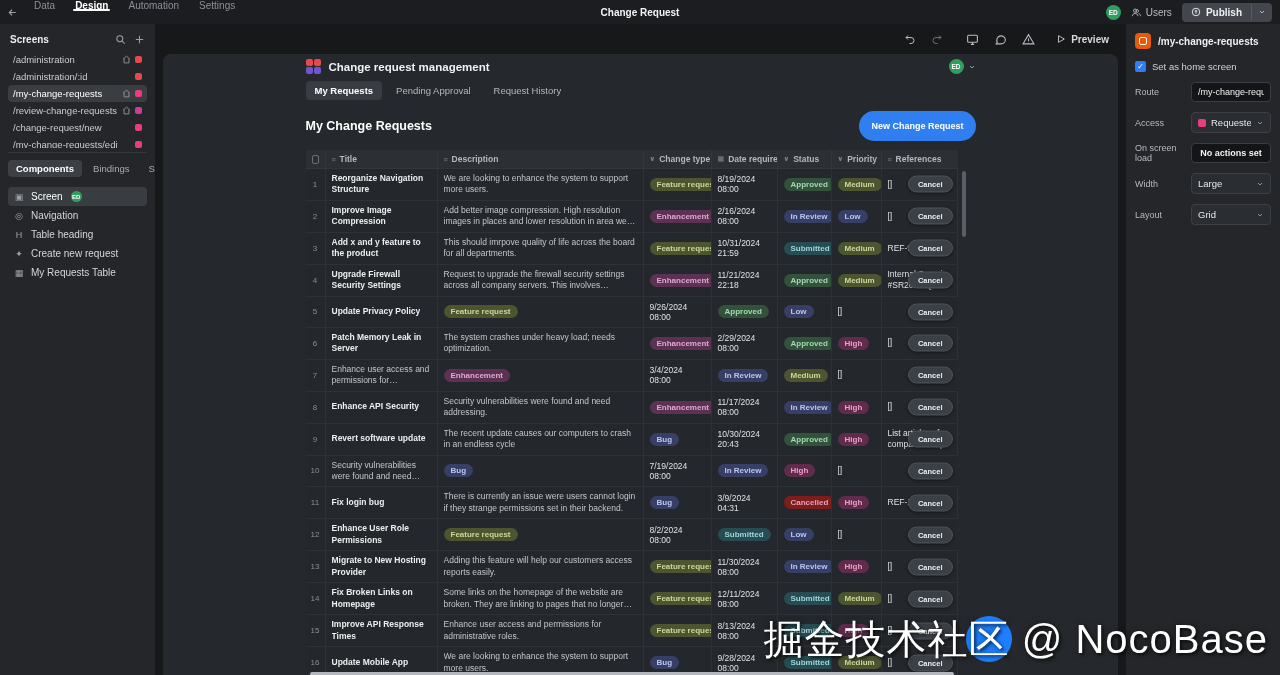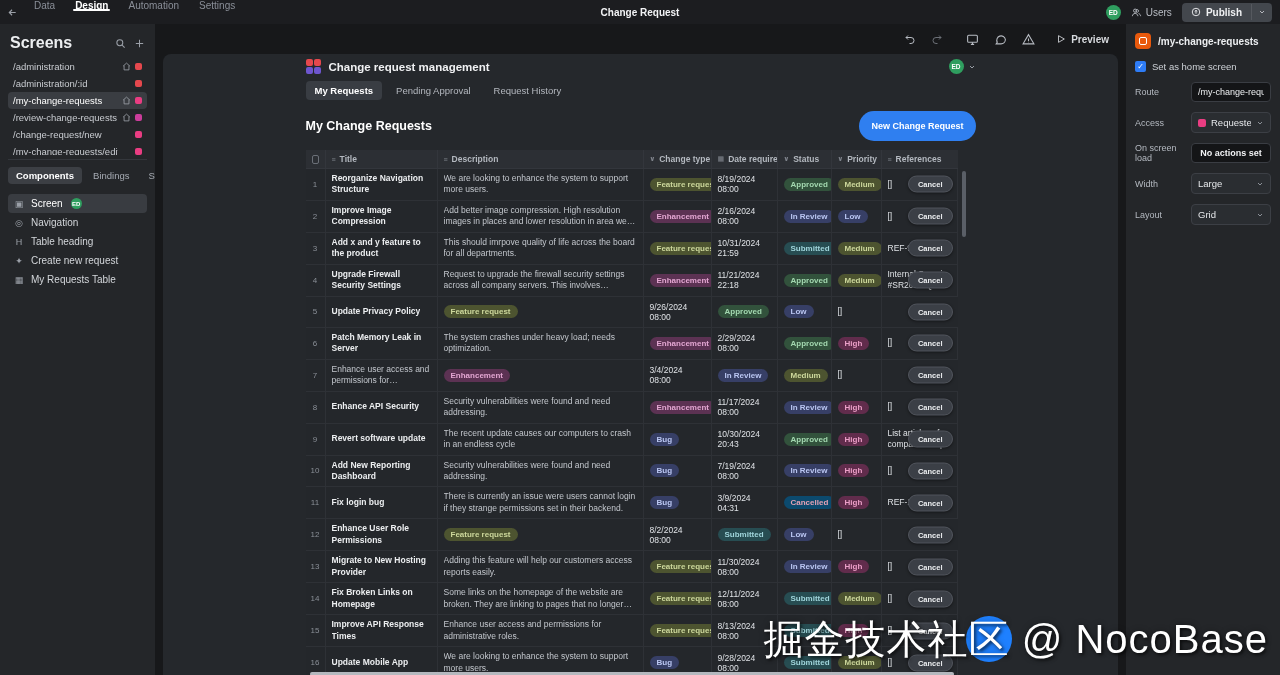--- a/index.html
+++ b/index.html
@@ -25,21 +25,21 @@
   .publish-main { display:flex; align-items:center; gap:5px; padding:4px 9px; color:#f0f1f3; font-weight:600; }
   .publish-caret { padding:4px 6px; border-left:1px solid #56595f; color:#c7cad0; display:flex; align-items:center; }
   .ic { display:inline-flex; align-items:center; justify-content:center; }
   svg { display:block; }
 
   
   .body { flex:1; display:flex; min-height:0; }
 
   
   .sidebar { width:155px; flex:0 0 155px; background:#242629; padding:8px 8px 0; display:flex; flex-direction:column; }
-  .sb-head { display:flex; align-items:center; font-size:16px; font-weight:700; color:#eceef0; padding:2px 2px 6px; }
+  .sb-head { display:flex; align-items:center; font-size:10px; font-weight:700; color:#eceef0; padding:2px 2px 6px; }
   .sb-head-ics { margin-left:auto; display:flex; gap:8px; color:#9ba0a8; }
   .route-list { height:97px; overflow:hidden; }
   .route-item { height:17px; display:flex; align-items:center; gap:4px; padding:0 5px; border-radius:4px;
     font-size:9.5px; color:#c9ccd1; cursor:pointer; }
   .route-item.active { background:#3a3d42; color:#fff; }
   .route-label { flex:1; white-space:nowrap; overflow:hidden; }
   .home-ic { color:#9ba0a8; flex:0 0 auto; }
   .route-dot { width:7px; height:7px; border-radius:2px; flex:0 0 auto; }
   .sb-tabs { display:flex; gap:3px; border-top:1px solid #34373c; margin-top:4px; padding-top:7px; font-size:9.5px; }
   .sb-tab { padding:3px 8px; border-radius:4px; color:#a6abb3; cursor:pointer; white-space:nowrap; }
@@ -595,23 +595,20 @@
                   <div class="td">
                     <span class="badge" style="background: rgb(97, 44, 76); color: rgb(236, 159, 200);">High</span>
                   </div>
                   <div class="td td-refs">
                     <span class="clamp2">List articles of companies exp</span>
                   </div>
                   <button class="cancel-btn">Cancel</button>
                 </div>
                 <div class="tgrid trow">
                   <div class="td td-num">10</div>
-                  <div class="td td-title">
-                    <span class="clamp2">Add New Reporting Dashboard</span>
-                  </div>
                   <div class="td td-desc">
                     <span class="clamp2">Security vulnerabilities were found and need addressing.</span>
                   </div>
                   <div class="td">
                     <span class="badge" style="background: rgb(55, 63, 102); color: rgb(186, 198, 242);">Bug</span>
                   </div>
                   <div class="td td-date">7/19/2024 08:00</div>
                   <div class="td">
                     <span class="badge" style="background: rgb(55, 63, 102); color: rgb(186, 198, 242);">In Review</span>
                   </div>
@@ -629,21 +626,21 @@
                     <span class="clamp2">Fix login bug</span>
                   </div>
                   <div class="td td-desc">
                     <span class="clamp2">There is currently an issue were users cannot login if they strange permissions set in their backend.</span>
                   </div>
                   <div class="td">
                     <span class="badge" style="background: rgb(55, 63, 102); color: rgb(186, 198, 242);">Bug</span>
                   </div>
                   <div class="td td-date">3/9/2024 04:31</div>
                   <div class="td">
-                    <span class="badge" style="background: #0c4a6e; color: rgb(227, 162, 181);">Cancelled</span>
+                    <span class="badge" style="background: #7f1d1d; color: rgb(227, 162, 181);">Cancelled</span>
                   </div>
                   <div class="td">
                     <span class="badge" style="background: rgb(97, 44, 76); color: rgb(236, 159, 200);">High</span>
                   </div>
                   <div class="td td-refs">
                     <span class="clamp2">REF-1508</span>
                   </div>
                   <button class="cancel-btn">Cancel</button>
                 </div>
                 <div class="tgrid trow">

